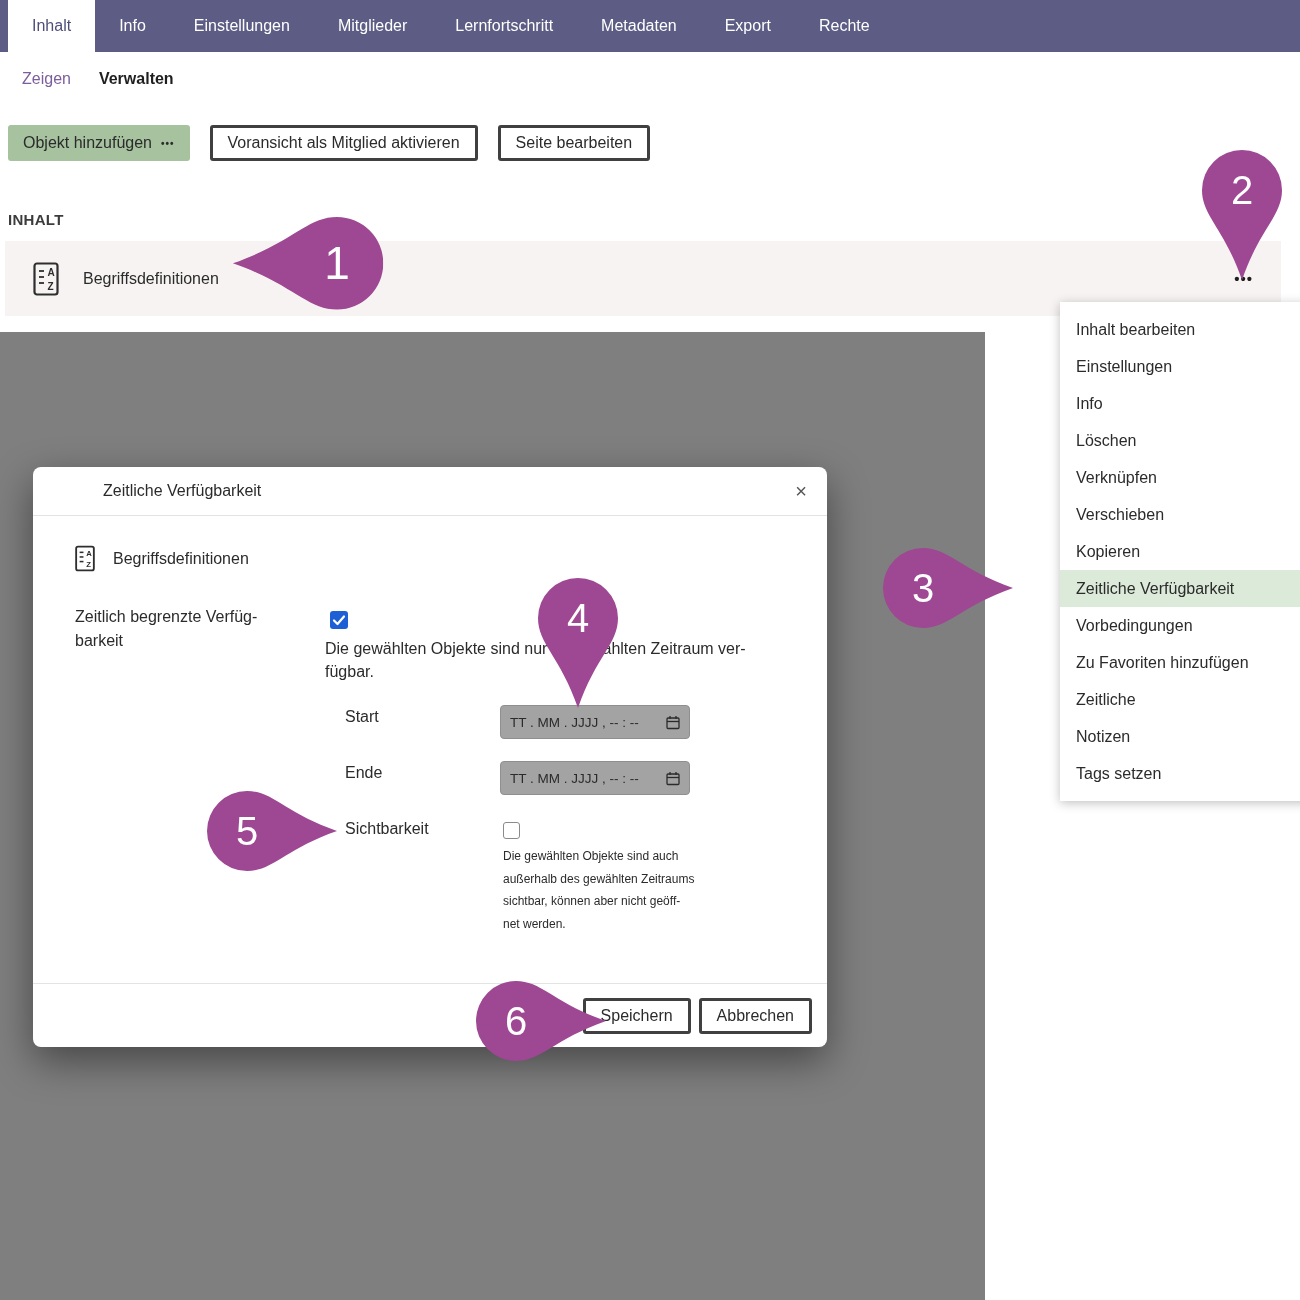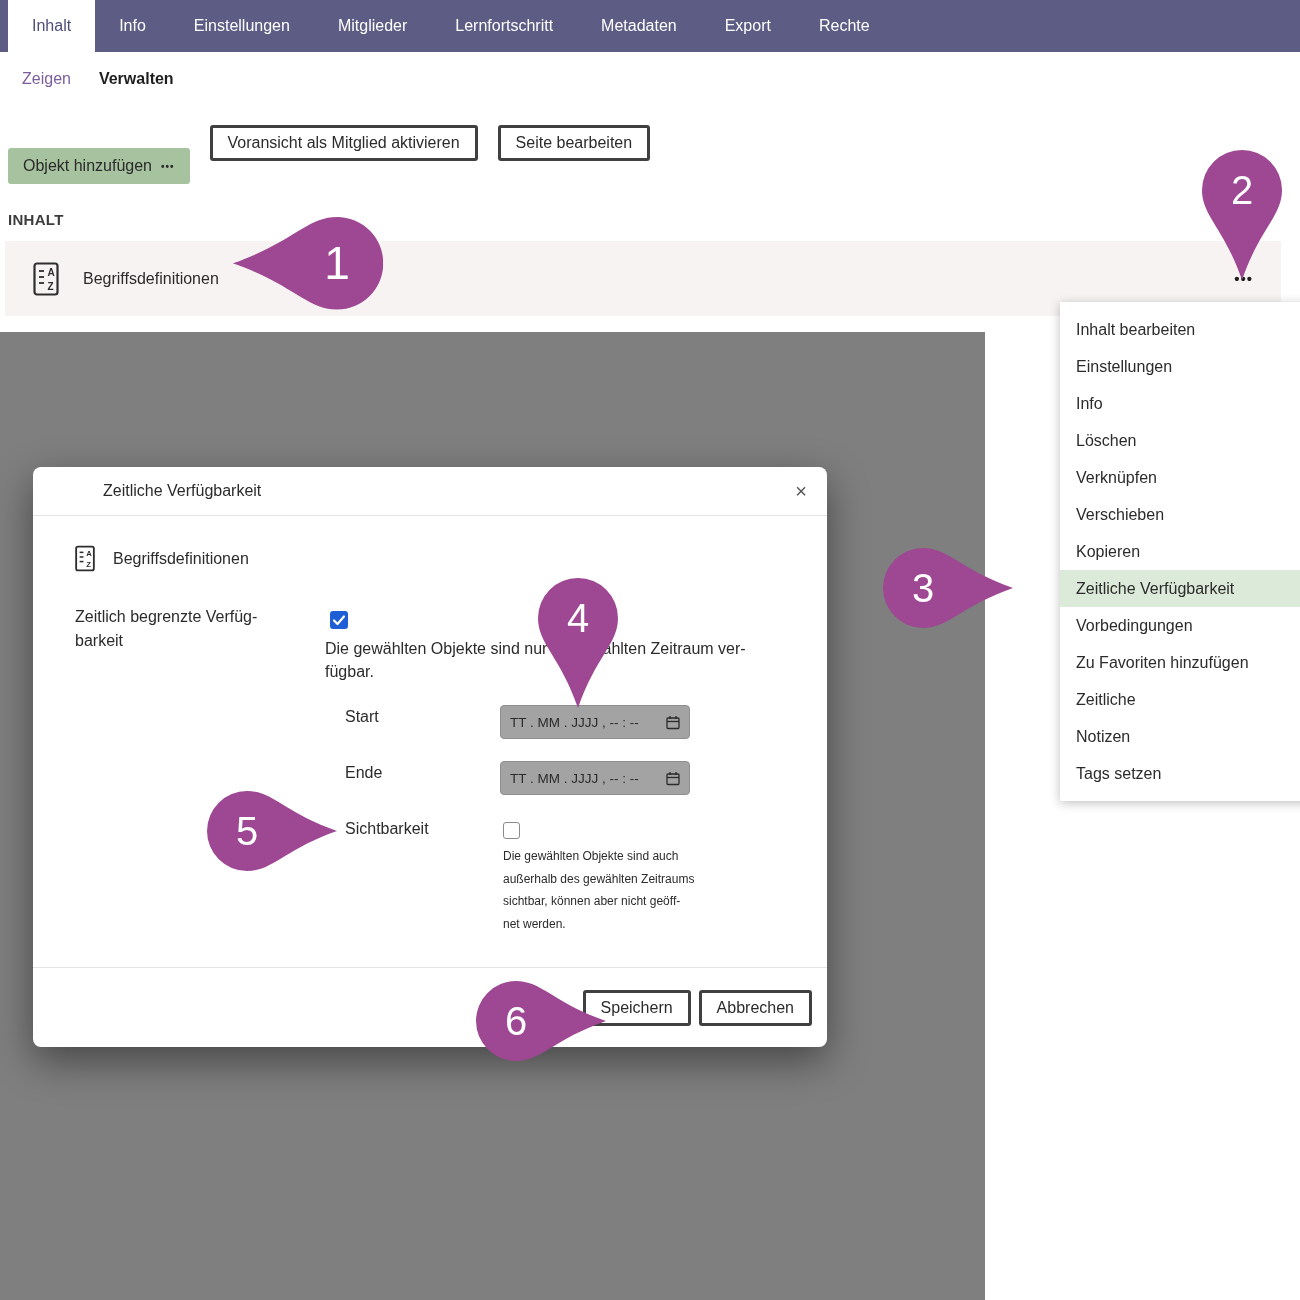--- a/index.html
+++ b/index.html
@@ -21,21 +21,21 @@
   .subnav { left:0; top:52px; width:1300px; height:54px; background:#fff;
             display:flex; align-items:center; gap:28px; padding-left:22px; font-size:16px; }
   .subnav .show { color:#7b5e9b; cursor:pointer; }
   .subnav .manage { color:#1f1f1f; font-weight:bold; cursor:pointer; }
 
   
   .toolbar { left:8px; top:125px; display:flex; gap:20px; }
   .btn { height:36px; display:inline-flex; align-items:center; font-size:16px;
          border-radius:3px; padding:0 15px; background:#fff; border:3px solid #404040;
          color:#2b2b2b; cursor:pointer; white-space:nowrap; }
-  .btn.green { background:#a6c29f; border:none; gap:9px;margin-top:23px; }
+  .btn.green { background:#a6c29f; border:none; gap:9px; }
   .dots { font-size:10px; letter-spacing:1px; font-weight:bold; }
 
   .heading { left:8px; top:211px; font-size:15px; font-weight:bold; color:#3c3c3c; letter-spacing:.3px; }
 
   
   .row { left:5px; top:241px; width:1276px; height:75px; background:#f7f3f2;
          display:flex; align-items:center; }
   .row .gicon { margin-left:28px; display:flex; }
   .row .title { margin-left:24px; font-size:16px; }
   .row .actions { margin-left:auto; margin-right:28px; font-weight:bold;
@@ -66,21 +66,21 @@
   .cb { position:absolute; cursor:pointer; display:flex; }
   .cb-empty { width:17px; height:17px; border:1px solid #8a8a8a; border-radius:3px; background:#fff; }
   .limited-help { position:absolute; left:292px; top:170px; font-size:16px; line-height:23px; white-space:pre-line; }
   .field-label { position:absolute; font-size:16px; }
   .date-input { position:absolute; width:190px; height:34px; border:1px solid #8f8f8f;
                 border-radius:4px; background:#a3a3a3; display:flex; align-items:center;
                 justify-content:space-between; padding:0 9px; font-size:13.5px; color:#2b2b2b;
                 cursor:text; white-space:nowrap; }
   .vis-help { position:absolute; left:470px; top:378px; width:300px; font-size:12px;
               line-height:22.5px; white-space:pre-line; }
-  .modal-footer { position:absolute; left:0; right:0; bottom:0; height:80px;
+  .modal-footer { position:absolute; left:0; right:0; bottom:0; height:64px;
                   border-top:1px solid #e3e3e3; display:flex; align-items:center;
                   justify-content:flex-end; gap:8px; padding-right:15px; }
 
   
   .marker { position:absolute; pointer-events:none; }
   .marker svg.pin { display:block; transform-origin:50% 28.57%; }
   .marker .num { position:absolute; left:50%; top:28.57%; transform:translate(-50%,-50%);
                  color:#fff; font-size:40px; }
   .marker.big .num { font-size:46px; }
 </style>

